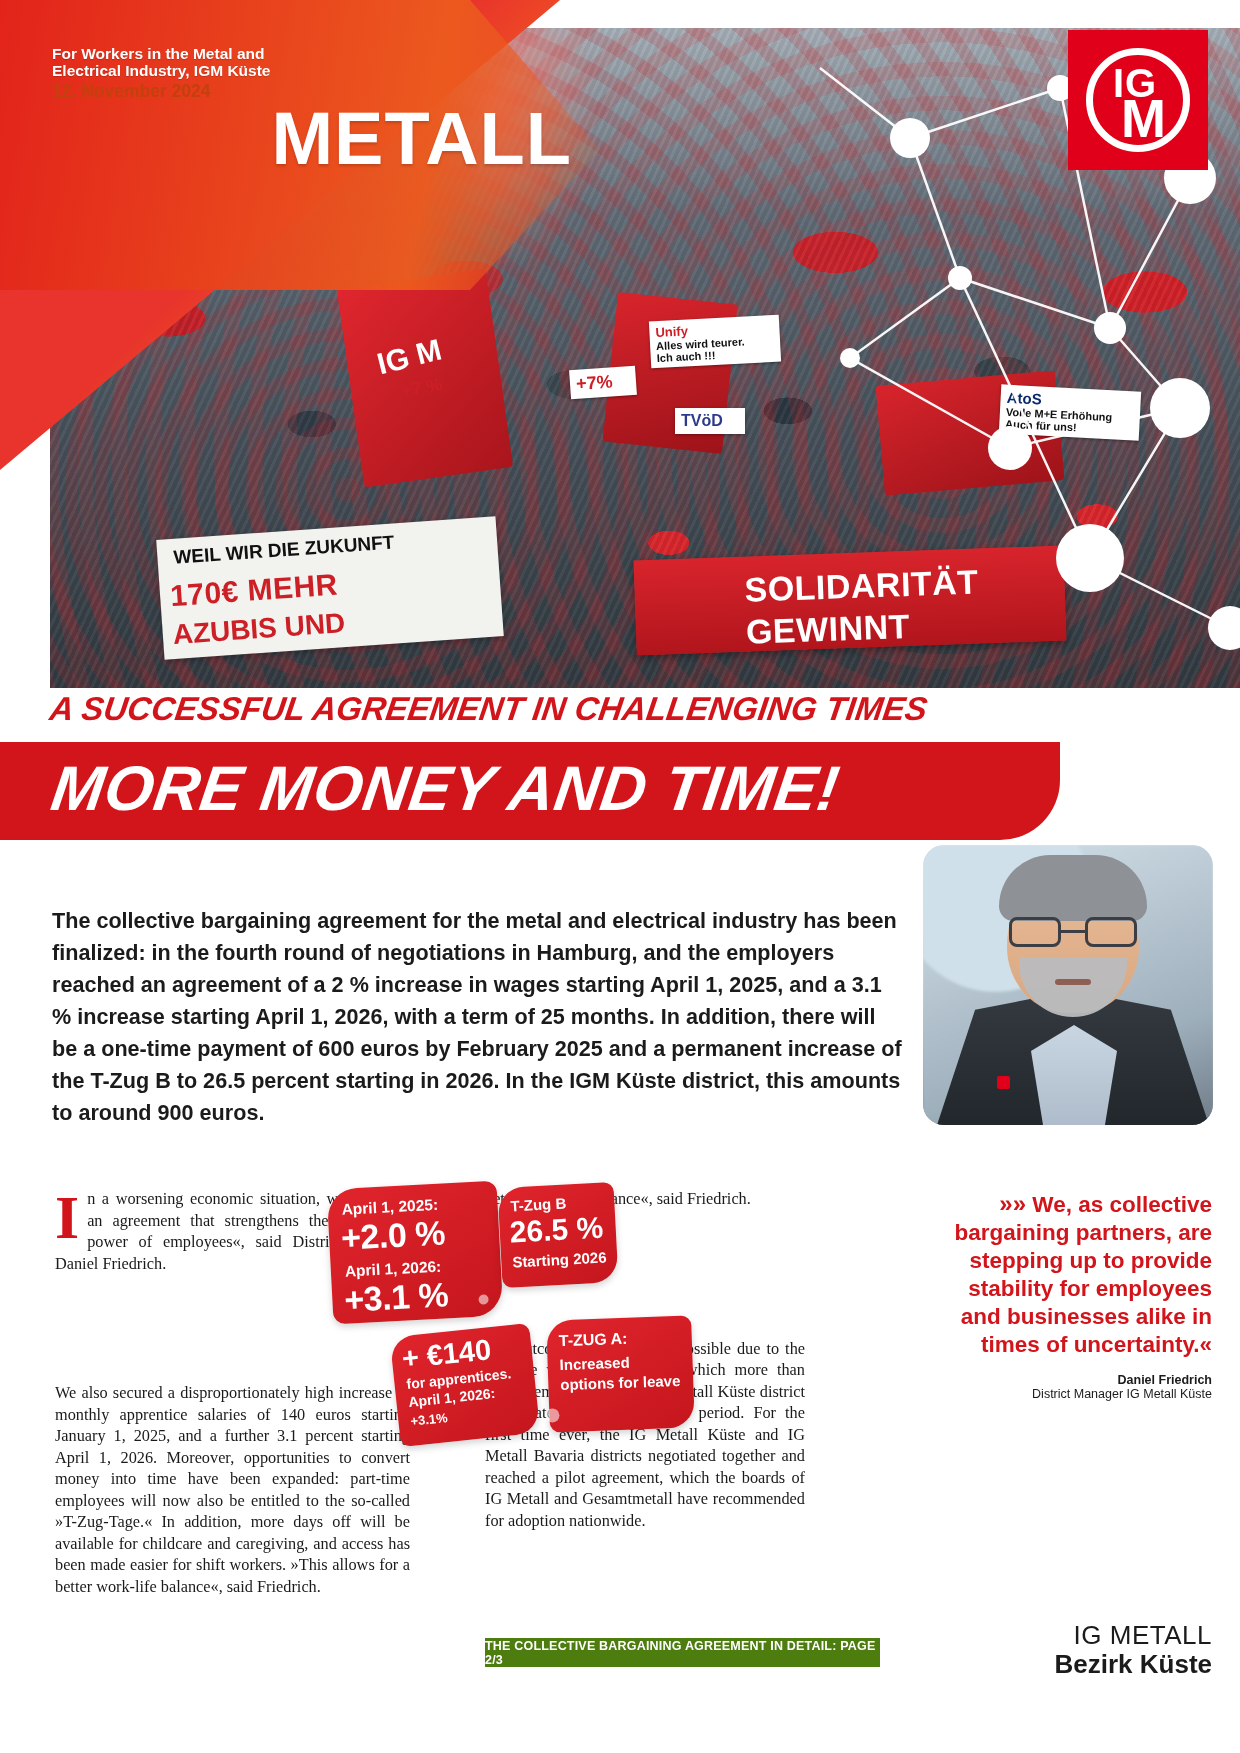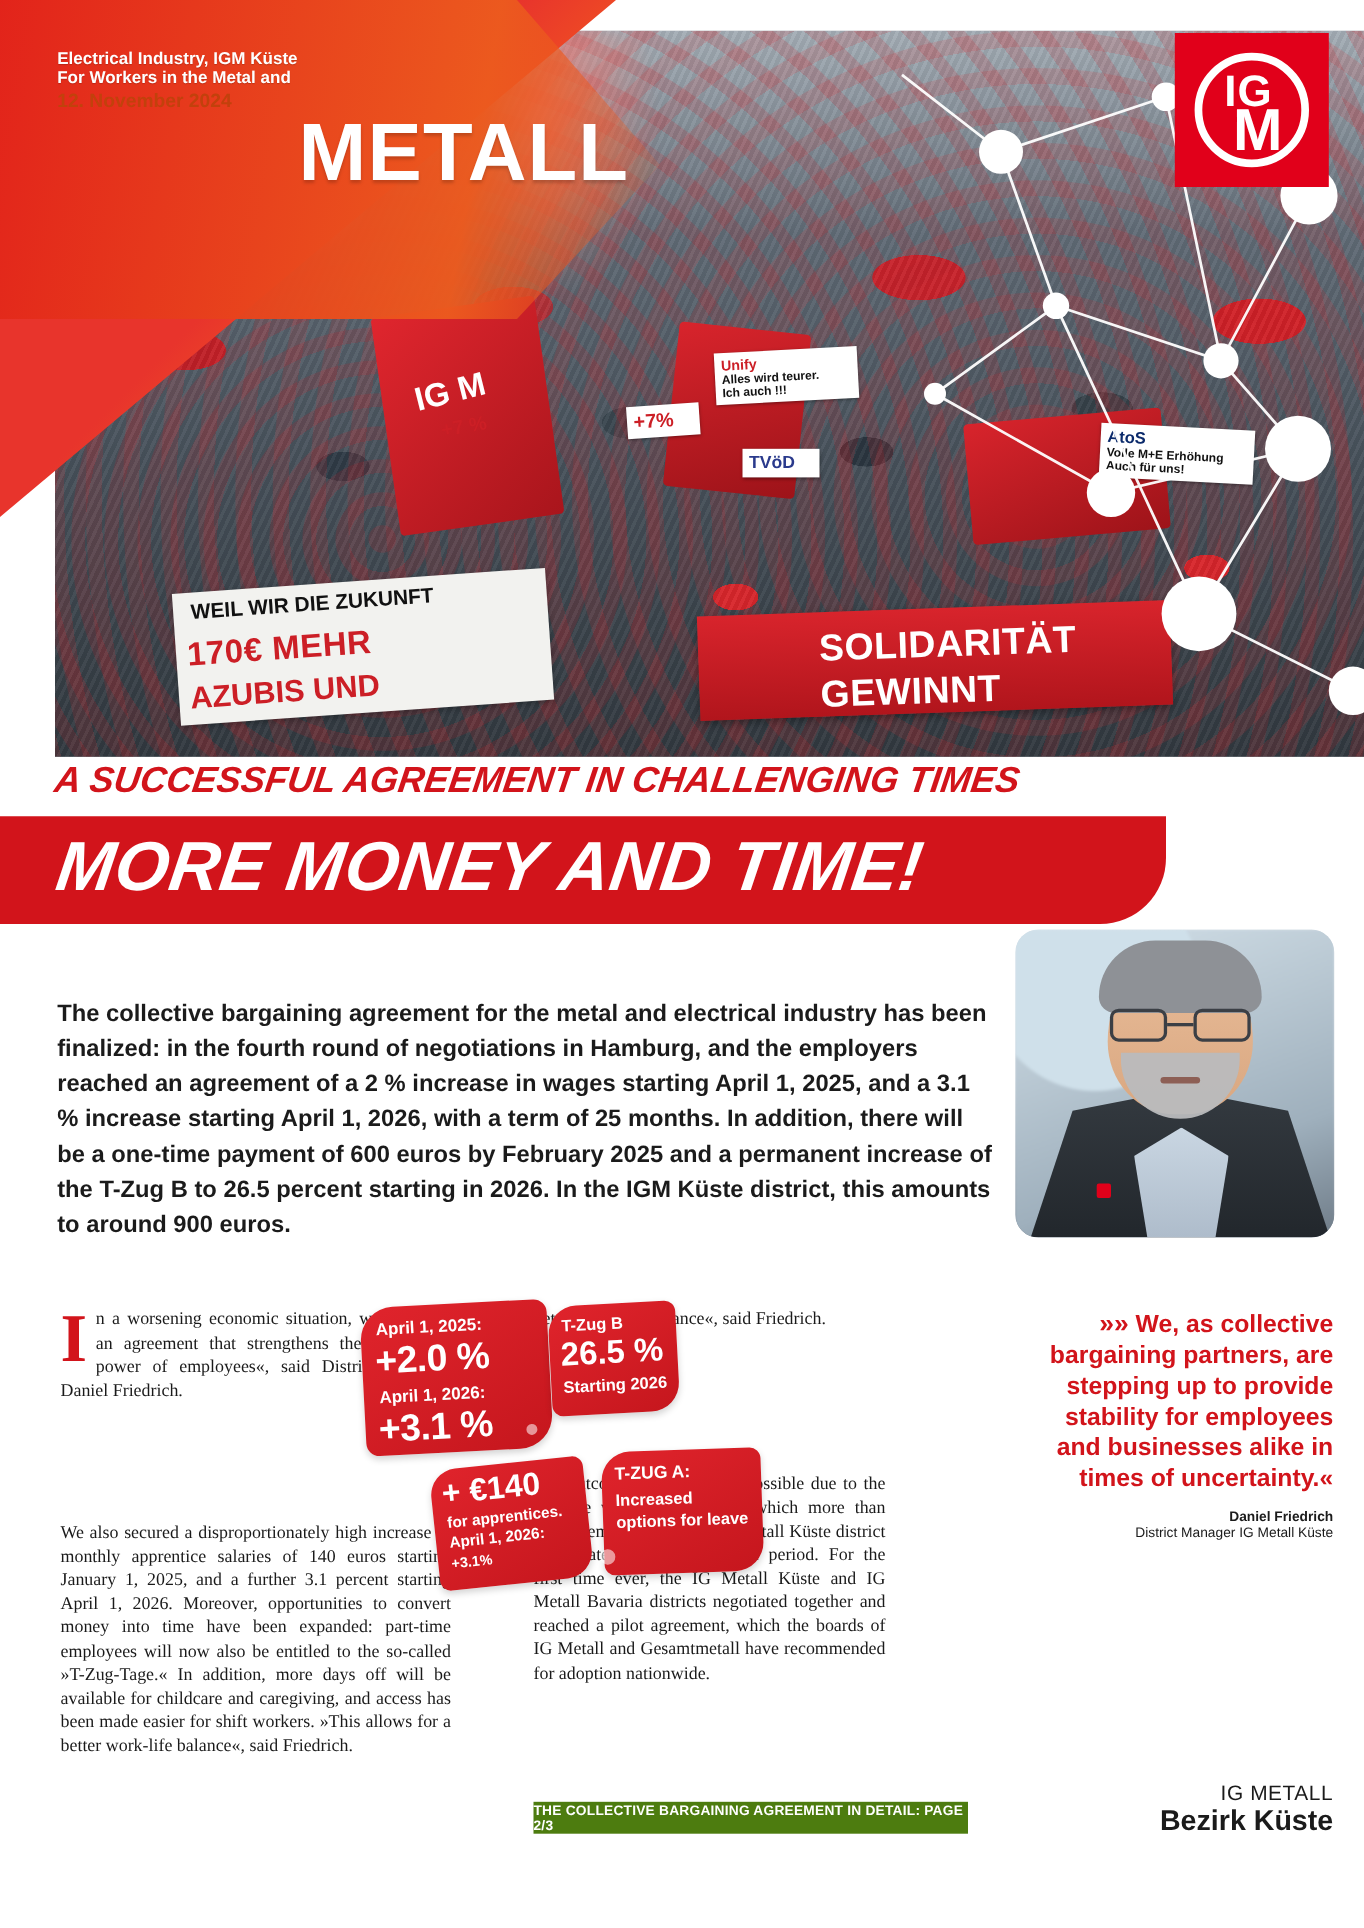--- a/index.html
+++ b/index.html
@@ -323,21 +323,21 @@
 
   
   .footer-band {
     position: absolute; left: 485px; top: 1638px; width: 395px; height: 29px;
     background: #4d7c0f; color: #fff; font-size: 12.5px; font-weight: bold;
     display:flex; align-items:center; justify-content:center; letter-spacing: 0.2px;
   }
   .footer-brand {
     position:absolute; right: 28px; top: 1620px; width: 300px; text-align: right;
   }
-  .footer-brand .l1 { font-size: 19px; color: #1b1b1b; font-weight: 300; letter-spacing: 0.5px;}
+  .footer-brand .l1 { font-size: 26px; color: #1b1b1b; font-weight: 300; letter-spacing: 0.5px;}
   .footer-brand .l2 { font-size: 26px; color: #1b1b1b; font-weight: bold; margin-top: -2px;}
 </style>
 </head>
 <body>
 
 <div class="hero">
 
   <div class="hero-photo">
     <div class="crowd"></div>
     <div class="crowd2"></div>
@@ -392,22 +392,22 @@
           <circle cx="470" cy="600" r="22"></circle>
       </g>
     </svg>
   </div>
 
   <div class="wedge"></div>
   <div class="wedge-arrow"></div>
 
   <div class="masthead">
     <div class="mast-kicker">
+      <div>For Workers in the Metal and</div>
       <div>Electrical Industry, IGM Küste</div>
-      <div>For Workers in the Metal and</div>
     </div>
     <div class="mast-date">12. November 2024</div>
     <div class="mast-title">METALL</div>
   </div>
 
   <div class="igm-box">
     <div class="ring">
       <span class="ig">IG</span>
       <span class="m">M</span>
     </div>

